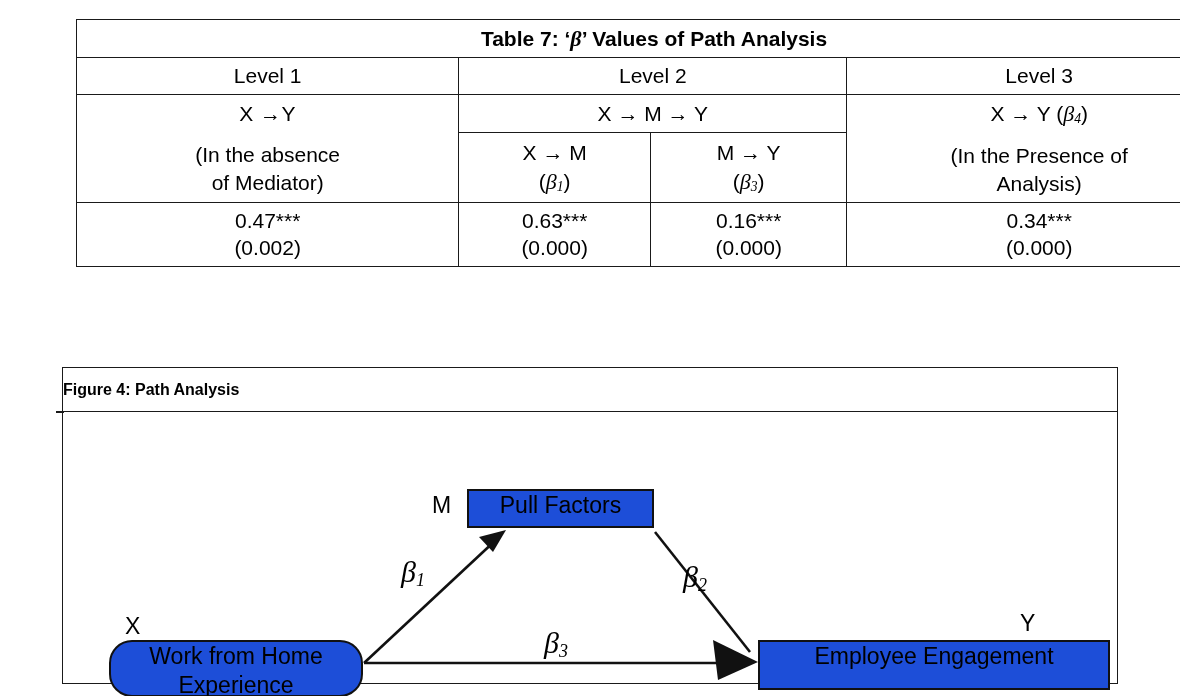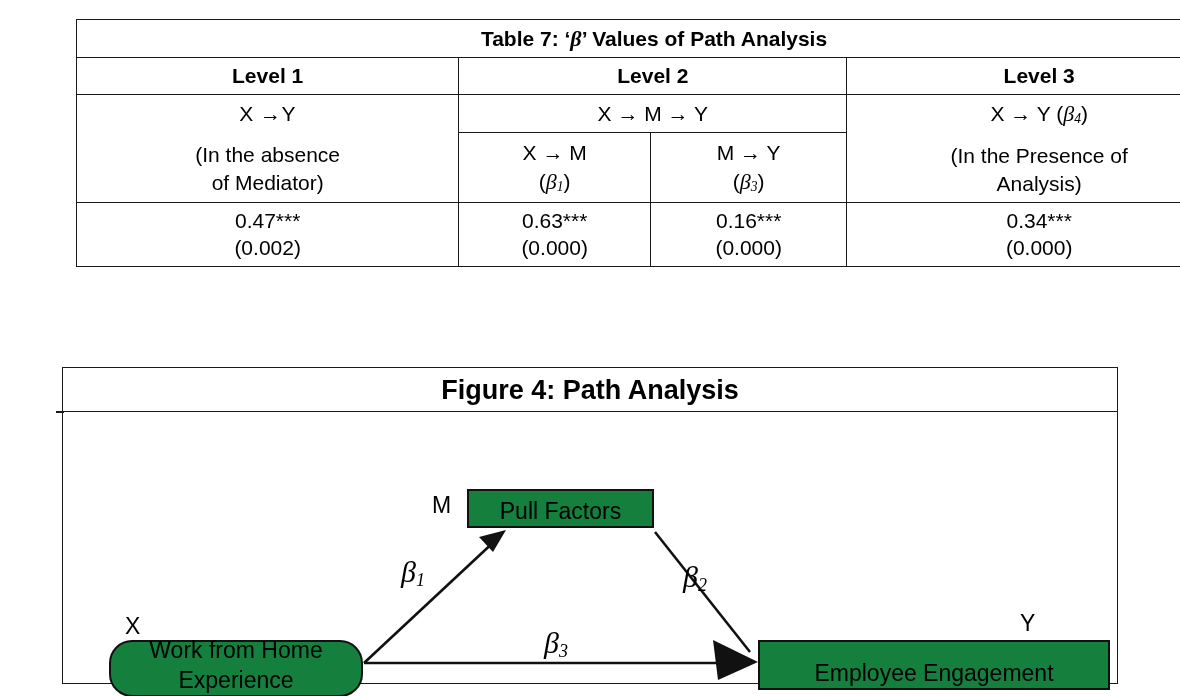--- a/index.html
+++ b/index.html
@@ -36,21 +36,21 @@
     font-size: 21px;
     padding: 4px 6px;
     line-height: 1.32;
   }
   td.title-cell {
     font-weight: bold;
     font-size: 23px;
     padding: 9px 6px 11px 6px;
   }
   td.level-head {
-    font-weight: bold;
+    font-weight: normal;
     font-size: 23px;
     padding: 9px 6px 10px 6px;
   }
   td.arrow-cell {
     padding: 10px 6px 10px 6px;
   }
   td.desc-cell {
     padding: 8px 6px 10px 6px;
   }
   td.value-cell {
@@ -74,23 +74,23 @@
     left: 62px;
     top: 367px;
     width: 1056px;
     height: 317px;
     border: 1.8px solid #1a1a1a;
     box-sizing: border-box;
   }
   .figure-title {
     height: 44px;
     line-height: 44px;
-    text-align: center;
+    text-align: left;
     font-weight: bold;
-    font-size: 27px;
+    font-size: 16px;
     border-bottom: 1.8px solid #1a1a1a;
     box-sizing: border-box;
   }
   .fig-title-tick {
     position: absolute;
     left: -7px;
     top: 43px;
     width: 8px;
     height: 1.8px;
     background: #1a1a1a;
@@ -104,23 +104,23 @@
   }
   .canvas svg {
     position: absolute;
     left: 0;
     top: 0;
   }
   .node-box {
     position: absolute;
     border: 2px solid #111111;
     box-sizing: border-box;
-    background: #15803d;
+    background: #1d4ed8;
     display: flex;
-    align-items: flex-end;
+    align-items: flex-start;
     justify-content: center;
     text-align: center;
     font-size: 23px;
     line-height: 1.28;
   }
   #box-m {
     left: 404px; top: 77px; width: 187px; height: 39px;
   }
   #box-x {
     left: 46px; top: 228px; width: 254px; height: 57px; border-radius: 23px;

